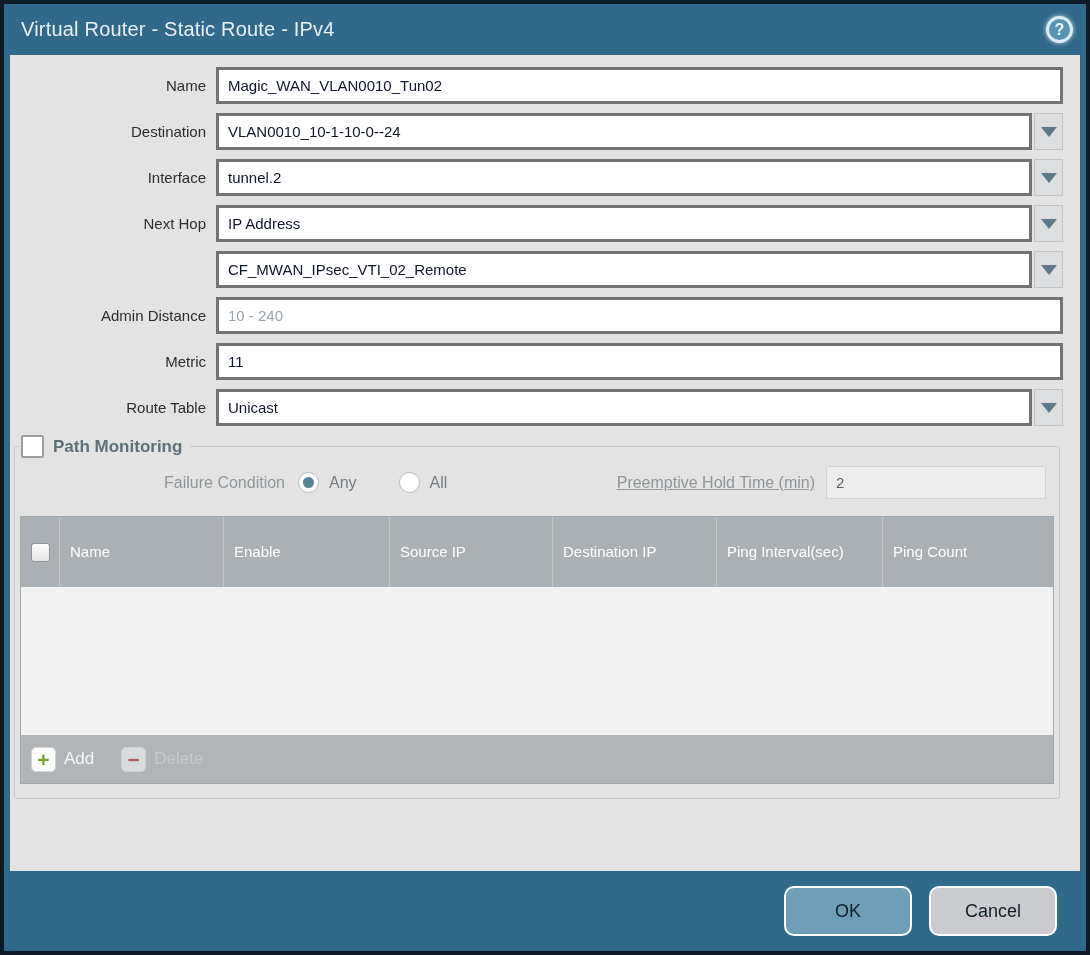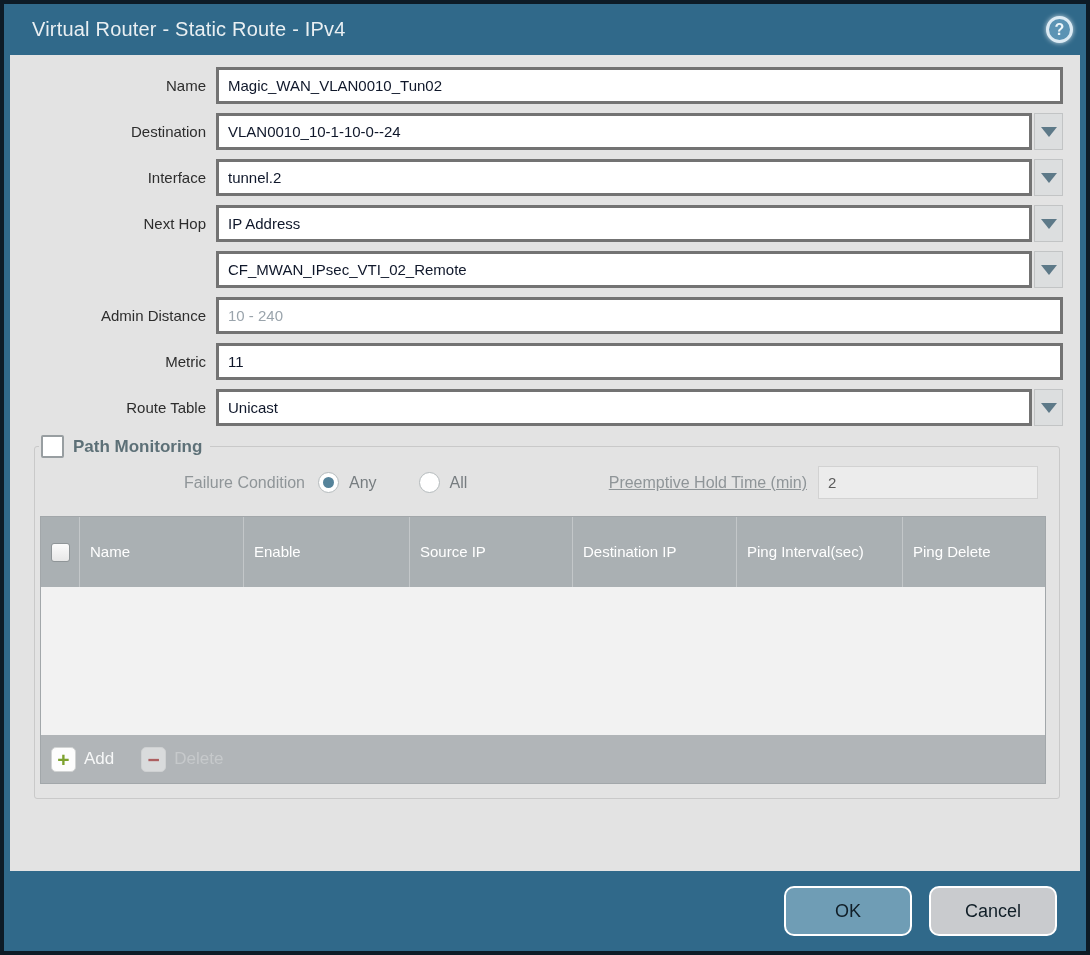--- a/index.html
+++ b/index.html
@@ -11,21 +11,21 @@
   }
   .frame {
     position:absolute; inset:4px;
     background:#30698a;
     display:flex; flex-direction:column;
   }
   
   .titlebar {
     flex:0 0 51px;
     display:flex; align-items:center; justify-content:space-between;
-    padding:0 13px 0 28px;
+    padding:0 13px 0 17px;
   }
   .title {
     color:#e9eff2; font-size:20px; letter-spacing:0.2px;
   }
   .help-btn {
     width:27px; height:27px; border-radius:50%;
     background:#5b93b4; border:3px solid #dcebf4;
     box-shadow:0 0 5px rgba(255,255,255,0.75);
     color:#eef6fa; font-size:16px; font-weight:bold;
     display:flex; align-items:center; justify-content:center;
@@ -59,23 +59,23 @@
     box-sizing:border-box; cursor:pointer;
   }
   .tri {
     width:0; height:0;
     border-left:8px solid transparent;
     border-right:8px solid transparent;
     border-top:10px solid #5d7988;
   }
   
   fieldset.pm {
-    margin:5px 20px 0 24px;
+    margin:5px 20px 0 4px;
     border:1px solid #c9c9c9; border-radius:3px;
-    padding:0 12px 14px 4px;
+    padding:0 4px 14px 4px;
   }
   .pm-legend {
     display:flex; align-items:center; gap:9px;
     padding:0 8px 0 2px; margin-left:0;
   }
   .pm-checkbox {
     width:19px; height:19px; background:#fff;
     border:2px solid #989ea1; border-radius:2px;
     box-sizing:content-box; cursor:pointer;
   }
@@ -267,21 +267,21 @@
       <div class="pm-table">
         <div class="thead">
           <div class="th th-check">
             <span class="hdr-checkbox"></span>
           </div>
           <div class="th w-name">Name</div>
           <div class="th w-enable">Enable</div>
           <div class="th w-srcip">Source IP</div>
           <div class="th w-dstip">Destination IP</div>
           <div class="th w-ping">Ping Interval(sec)</div>
-          <div class="th w-count">Ping Delete</div>
+          <div class="th w-count">Ping Count</div>
         </div>
         <div class="tbody"></div>
         <div class="tfoot">
           <div class="tbl-btn">
             <span class="sq-icon icon-add">+</span>
             <span class="lbl-add">Add</span>
           </div>
           <div class="tbl-btn">
             <span class="sq-icon icon-del">−</span>
             <span class="lbl-del">Delete</span>

